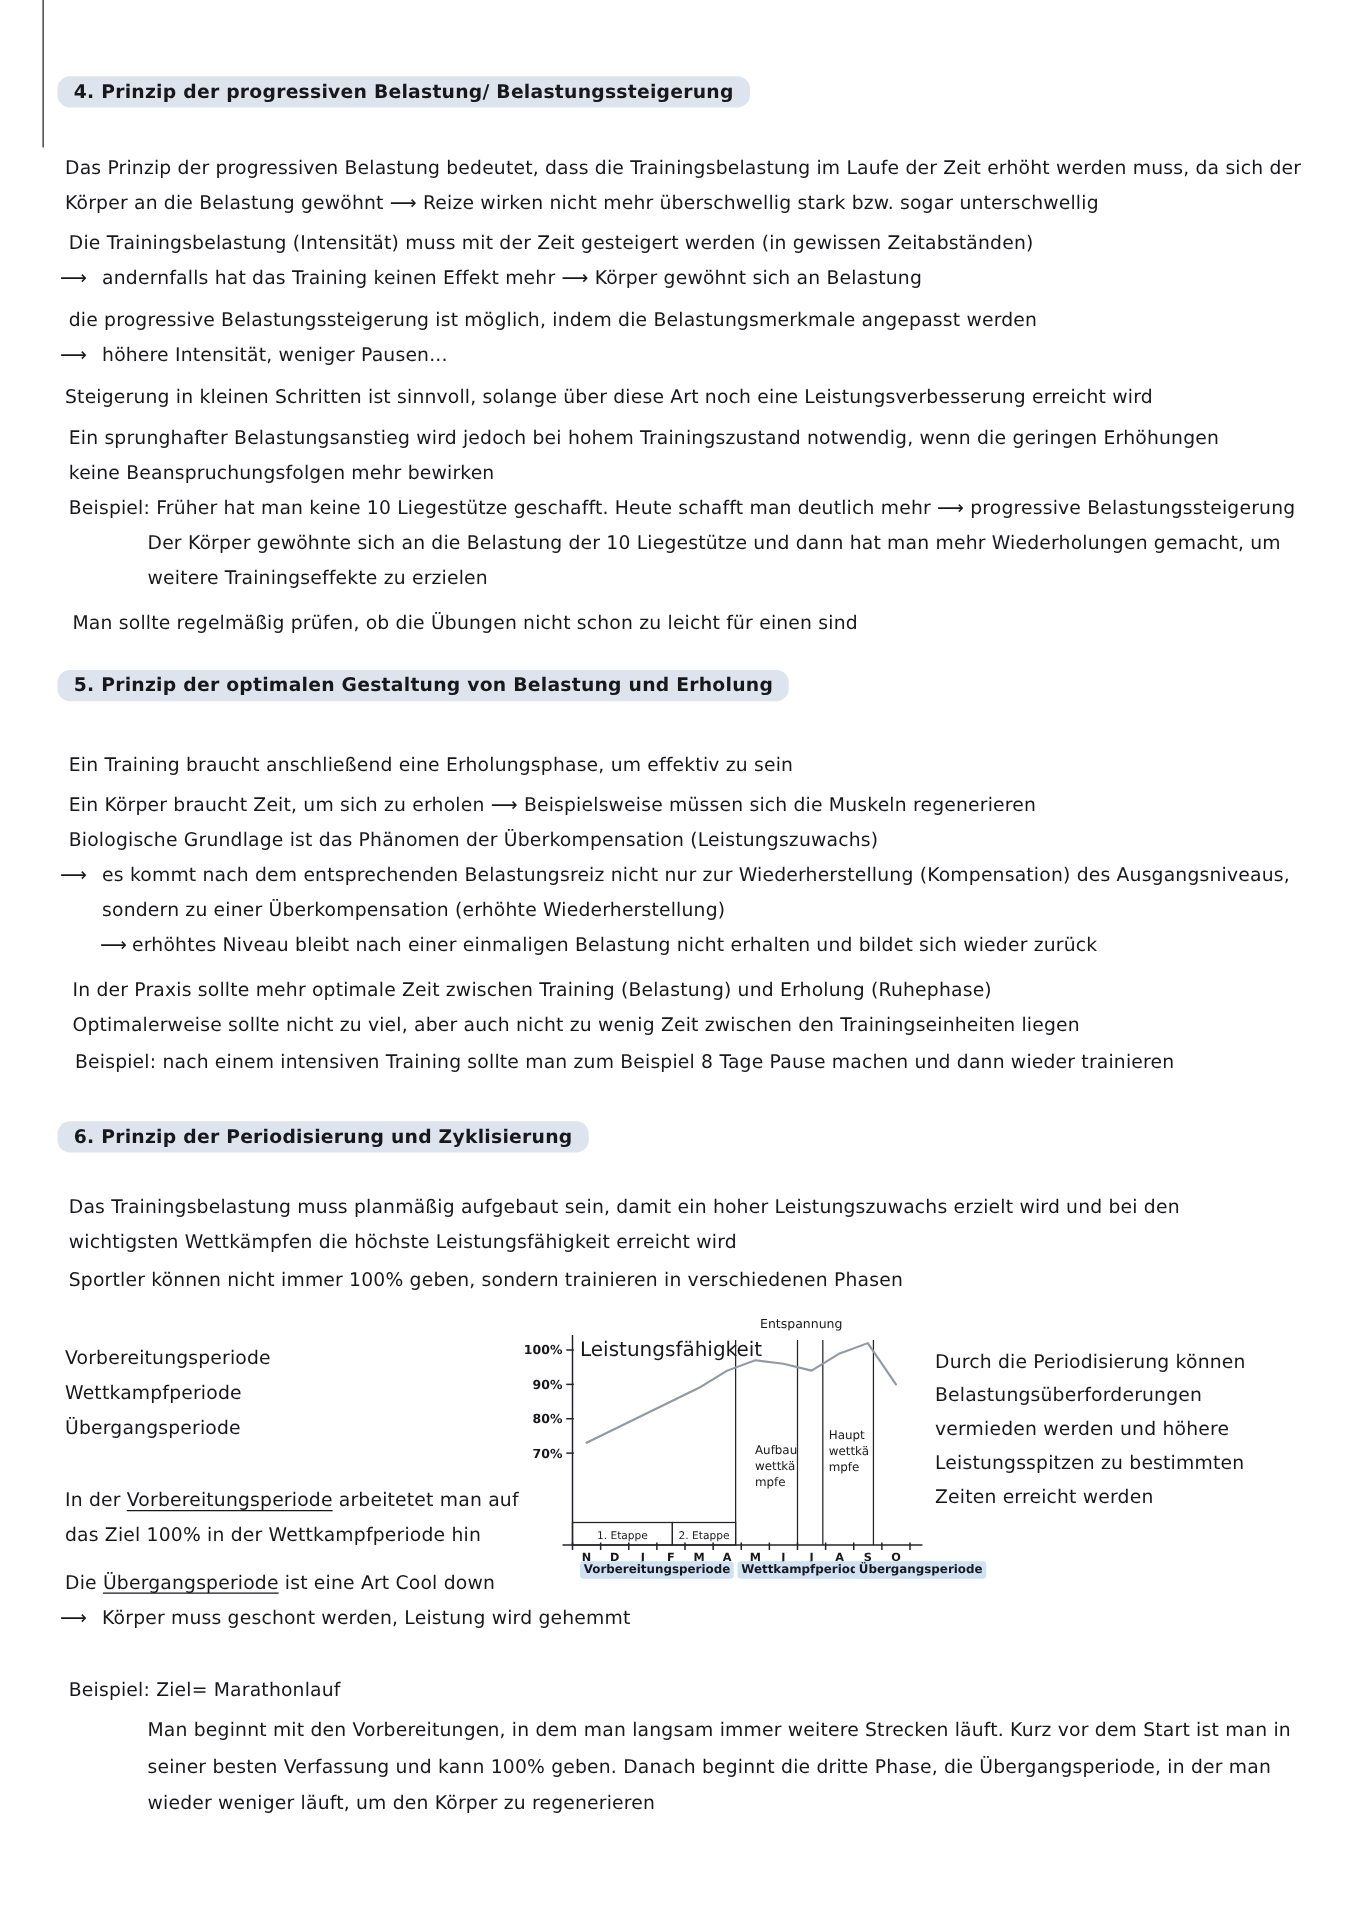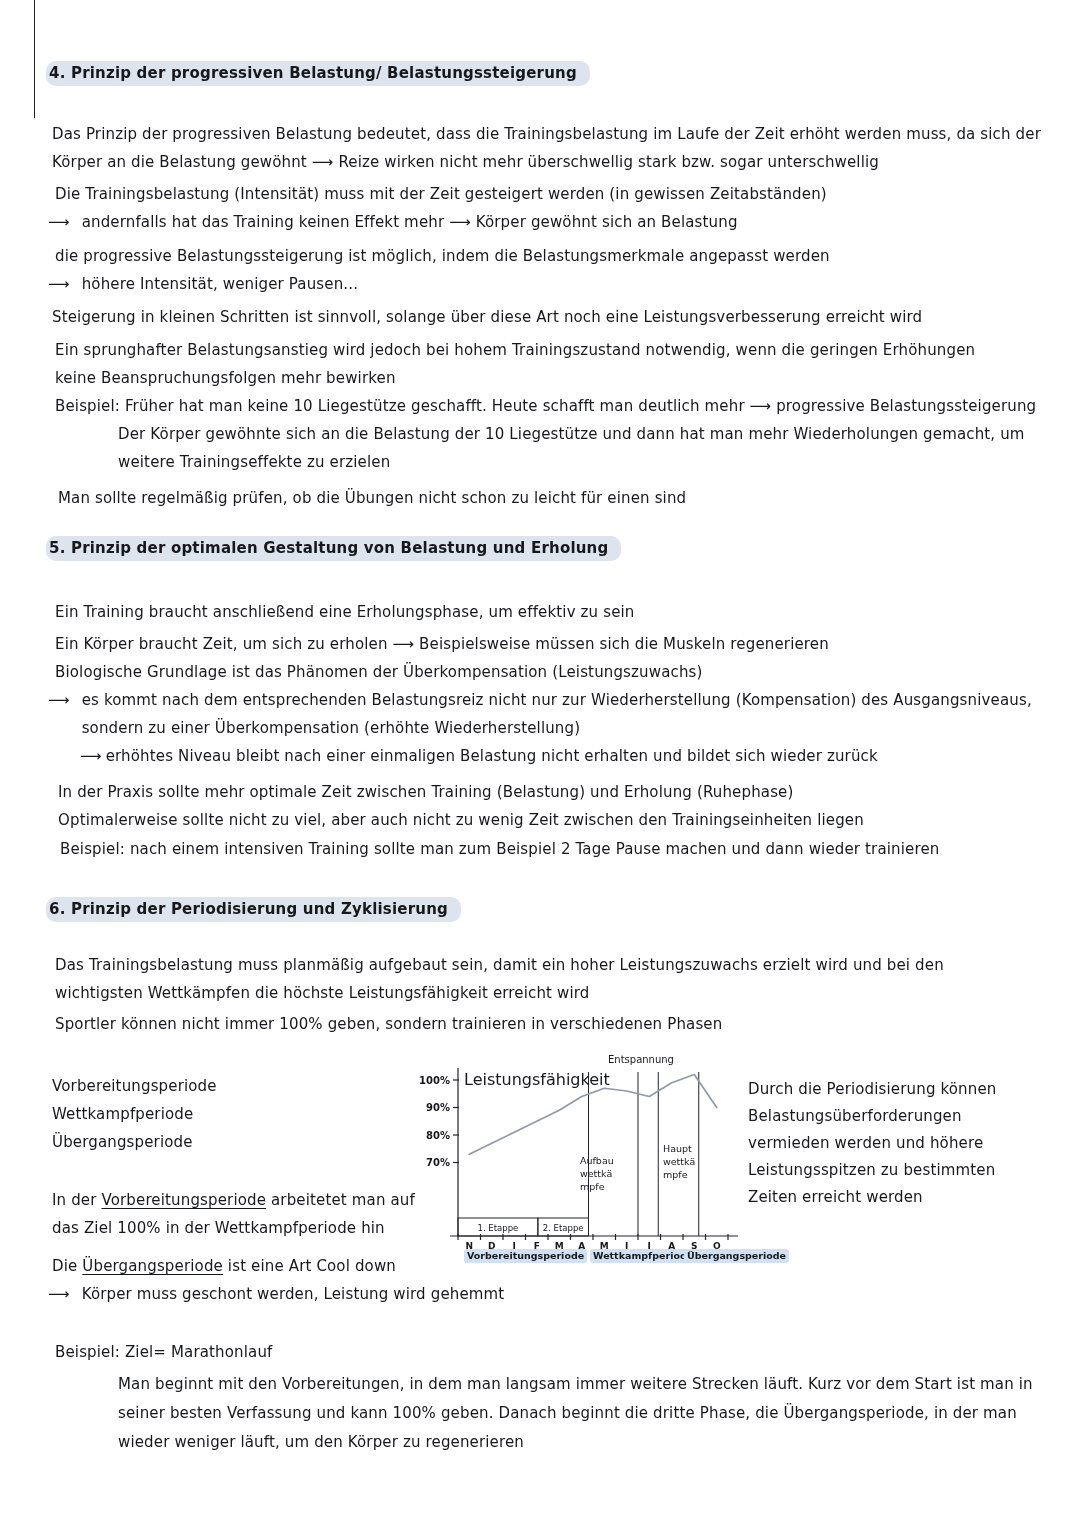--- a/index.html
+++ b/index.html
@@ -10,21 +10,21 @@
   }
   *{margin:0;padding:0;box-sizing:border-box;}
   html,body{background:#ffffff;}
   .page{
     position:relative;width:1080px;height:1527px;background:#ffffff;overflow:hidden;
     font-family:"DejaVu Sans","Liberation Sans",sans-serif;color:var(--ink);
   }
   .margin-line{position:absolute;left:34px;top:0;height:118px;border-left:1.6px solid #222;}
   .pill{
     position:absolute;display:inline-block;font-size:15px;font-weight:600;letter-spacing:0.2px;
-    background:var(--hl);border-radius:10px;padding:3px 13px 4px 3px;white-space:nowrap;
+    background:var(--hl);border-radius:10px;padding:3px 13px 4px 13px;white-space:nowrap;
   }
   .para{position:absolute;font-size:15px;line-height:28px;letter-spacing:0.15px;}
   .arrowp{display:flex;align-items:flex-start;}
   .la{flex:0 0 auto;margin-right:12px;font-size:15px;}
   .u{text-decoration:underline;text-underline-offset:3px;}
   
   .chart{position:absolute;width:360px;height:215px;font-family:"DejaVu Sans","Liberation Sans",sans-serif;}
   .chart svg{position:absolute;left:0;top:0;overflow:visible;}
   .ax{stroke:#23242a;stroke-width:1.2;}
   .divl{stroke:#23242a;stroke-width:1;}
@@ -82,21 +82,21 @@
     <span>es kommt nach dem entsprechenden Belastungsreiz nicht nur zur Wiederherstellung (Kompensation) des Ausgangsniveaus, sondern zu einer Überkompensation (erhöhte Wiederherstellung)</span>
   </div>
 
   <div class="para arrowp" style="left:80px;top:742px;width:950px">
     <span class="la" style="margin-right:4px">⟶</span>
     <span>erhöhtes Niveau bleibt nach einer einmaligen Belastung nicht erhalten und bildet sich wieder zurück</span>
   </div>
 
   <div class="para" style="left:58px;top:778px;width:1002px">In der Praxis sollte mehr optimale Zeit zwischen Training (Belastung) und Erholung (Ruhephase)</div>
   <div class="para" style="left:58px;top:806px;width:1002px">Optimalerweise sollte nicht zu viel, aber auch nicht zu wenig Zeit zwischen den Trainingseinheiten liegen</div>
-  <div class="para" style="left:60px;top:835px;width:1002px">Beispiel: nach einem intensiven Training sollte man zum Beispiel 2 Tage Pause machen und dann wieder trainieren</div>
+  <div class="para" style="left:60px;top:835px;width:1002px">Beispiel: nach einem intensiven Training sollte man zum Beispiel 8 Tage Pause machen und dann wieder trainieren</div>
 
   <span class="pill" style="left:46px;top:897px">6. Prinzip der Periodisierung und Zyklisierung</span>
 
   <div class="para" style="left:55px;top:951px;width:965px">Das Trainingsbelastung muss planmäßig aufgebaut sein, damit ein hoher Leistungszuwachs erzielt wird und bei den wichtigsten Wettkämpfen die höchste Leistungsfähigkeit erreicht wird</div>
   <div class="para" style="left:55px;top:1010px;width:1002px">Sportler können nicht immer 100% geben, sondern trainieren in verschiedenen Phasen</div>
 
   <div class="para" style="left:52px;top:1072px;width:380px">Vorbereitungsperiode</div>
   <div class="para" style="left:52px;top:1100px;width:380px">Wettkampfperiode</div>
   <div class="para" style="left:52px;top:1128px;width:380px">Übergangsperiode</div>
 
@@ -142,21 +142,21 @@
         <line x1="238.25" y1="22" x2="238.25" y2="186" class="divl"></line>
         <line x1="278.75" y1="22" x2="278.75" y2="186" class="divl"></line>
         <rect x="38" y="168" width="79.875" height="18" class="stage"></rect>
         <text x="77.9375" y="181" class="slab" text-anchor="middle">1. Etappe</text>
         <rect x="117.875" y="168" width="50.625" height="18" class="stage"></rect>
         <text x="143.1875" y="181" class="slab" text-anchor="middle">2. Etappe</text>
         <polyline points="49.25,104.25 71.75,93.25 94.25,82.25 116.75,71.25 139.25,60.25 161.75,46.5 184.25,38.25 206.75,41 229.25,46.5 251.75,32.75 274.25,24.5 296.75,57.5" class="curve"></polyline>
       </svg>
     <div class="c-entspannung">Entspannung</div>
     <div class="c-leistung">Leistungsfähigkeit</div>
-    <div class="c-annot" style="left:160px;top:104px">
+    <div class="c-annot" style="left:184px;top:104px">
       <div>Aufbau</div>
       <div>wettkä</div>
       <div>mpfe</div>
     </div>
     <div class="c-annot" style="left:243px;top:92px">
       <div>Haupt</div>
       <div>wettkä</div>
       <div>mpfe</div>
     </div>
     <span class="c-period" style="left:44px">Vorbereitungsperiode</span>

